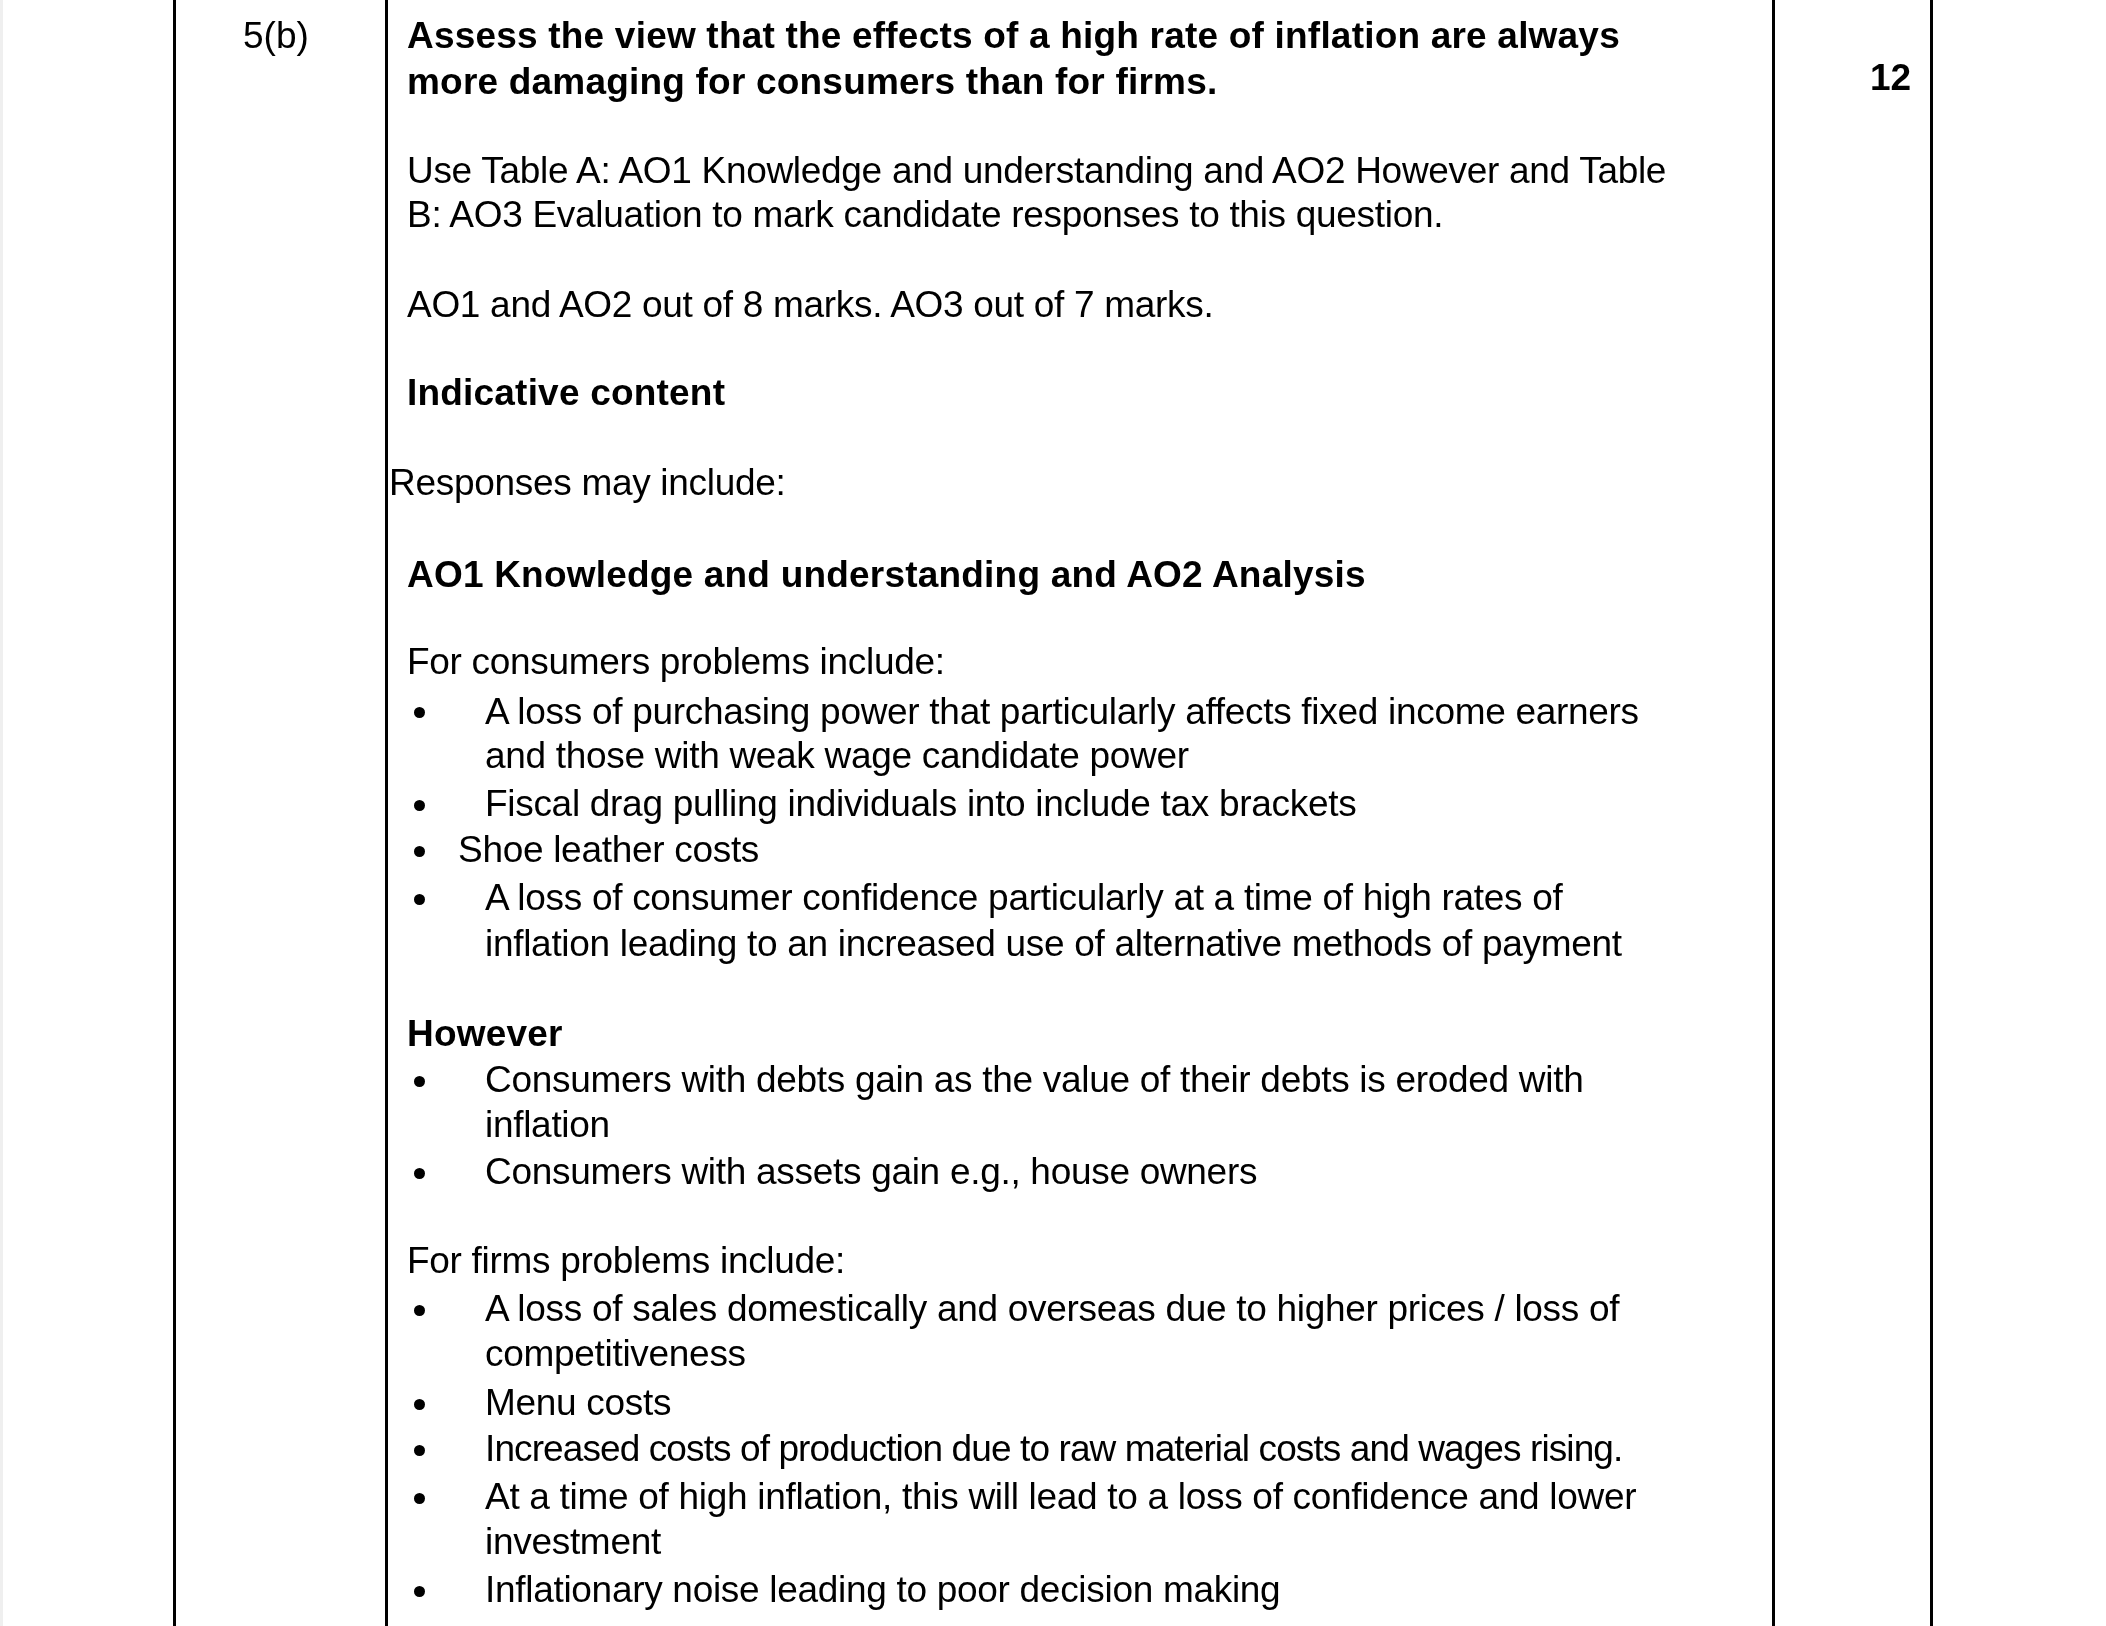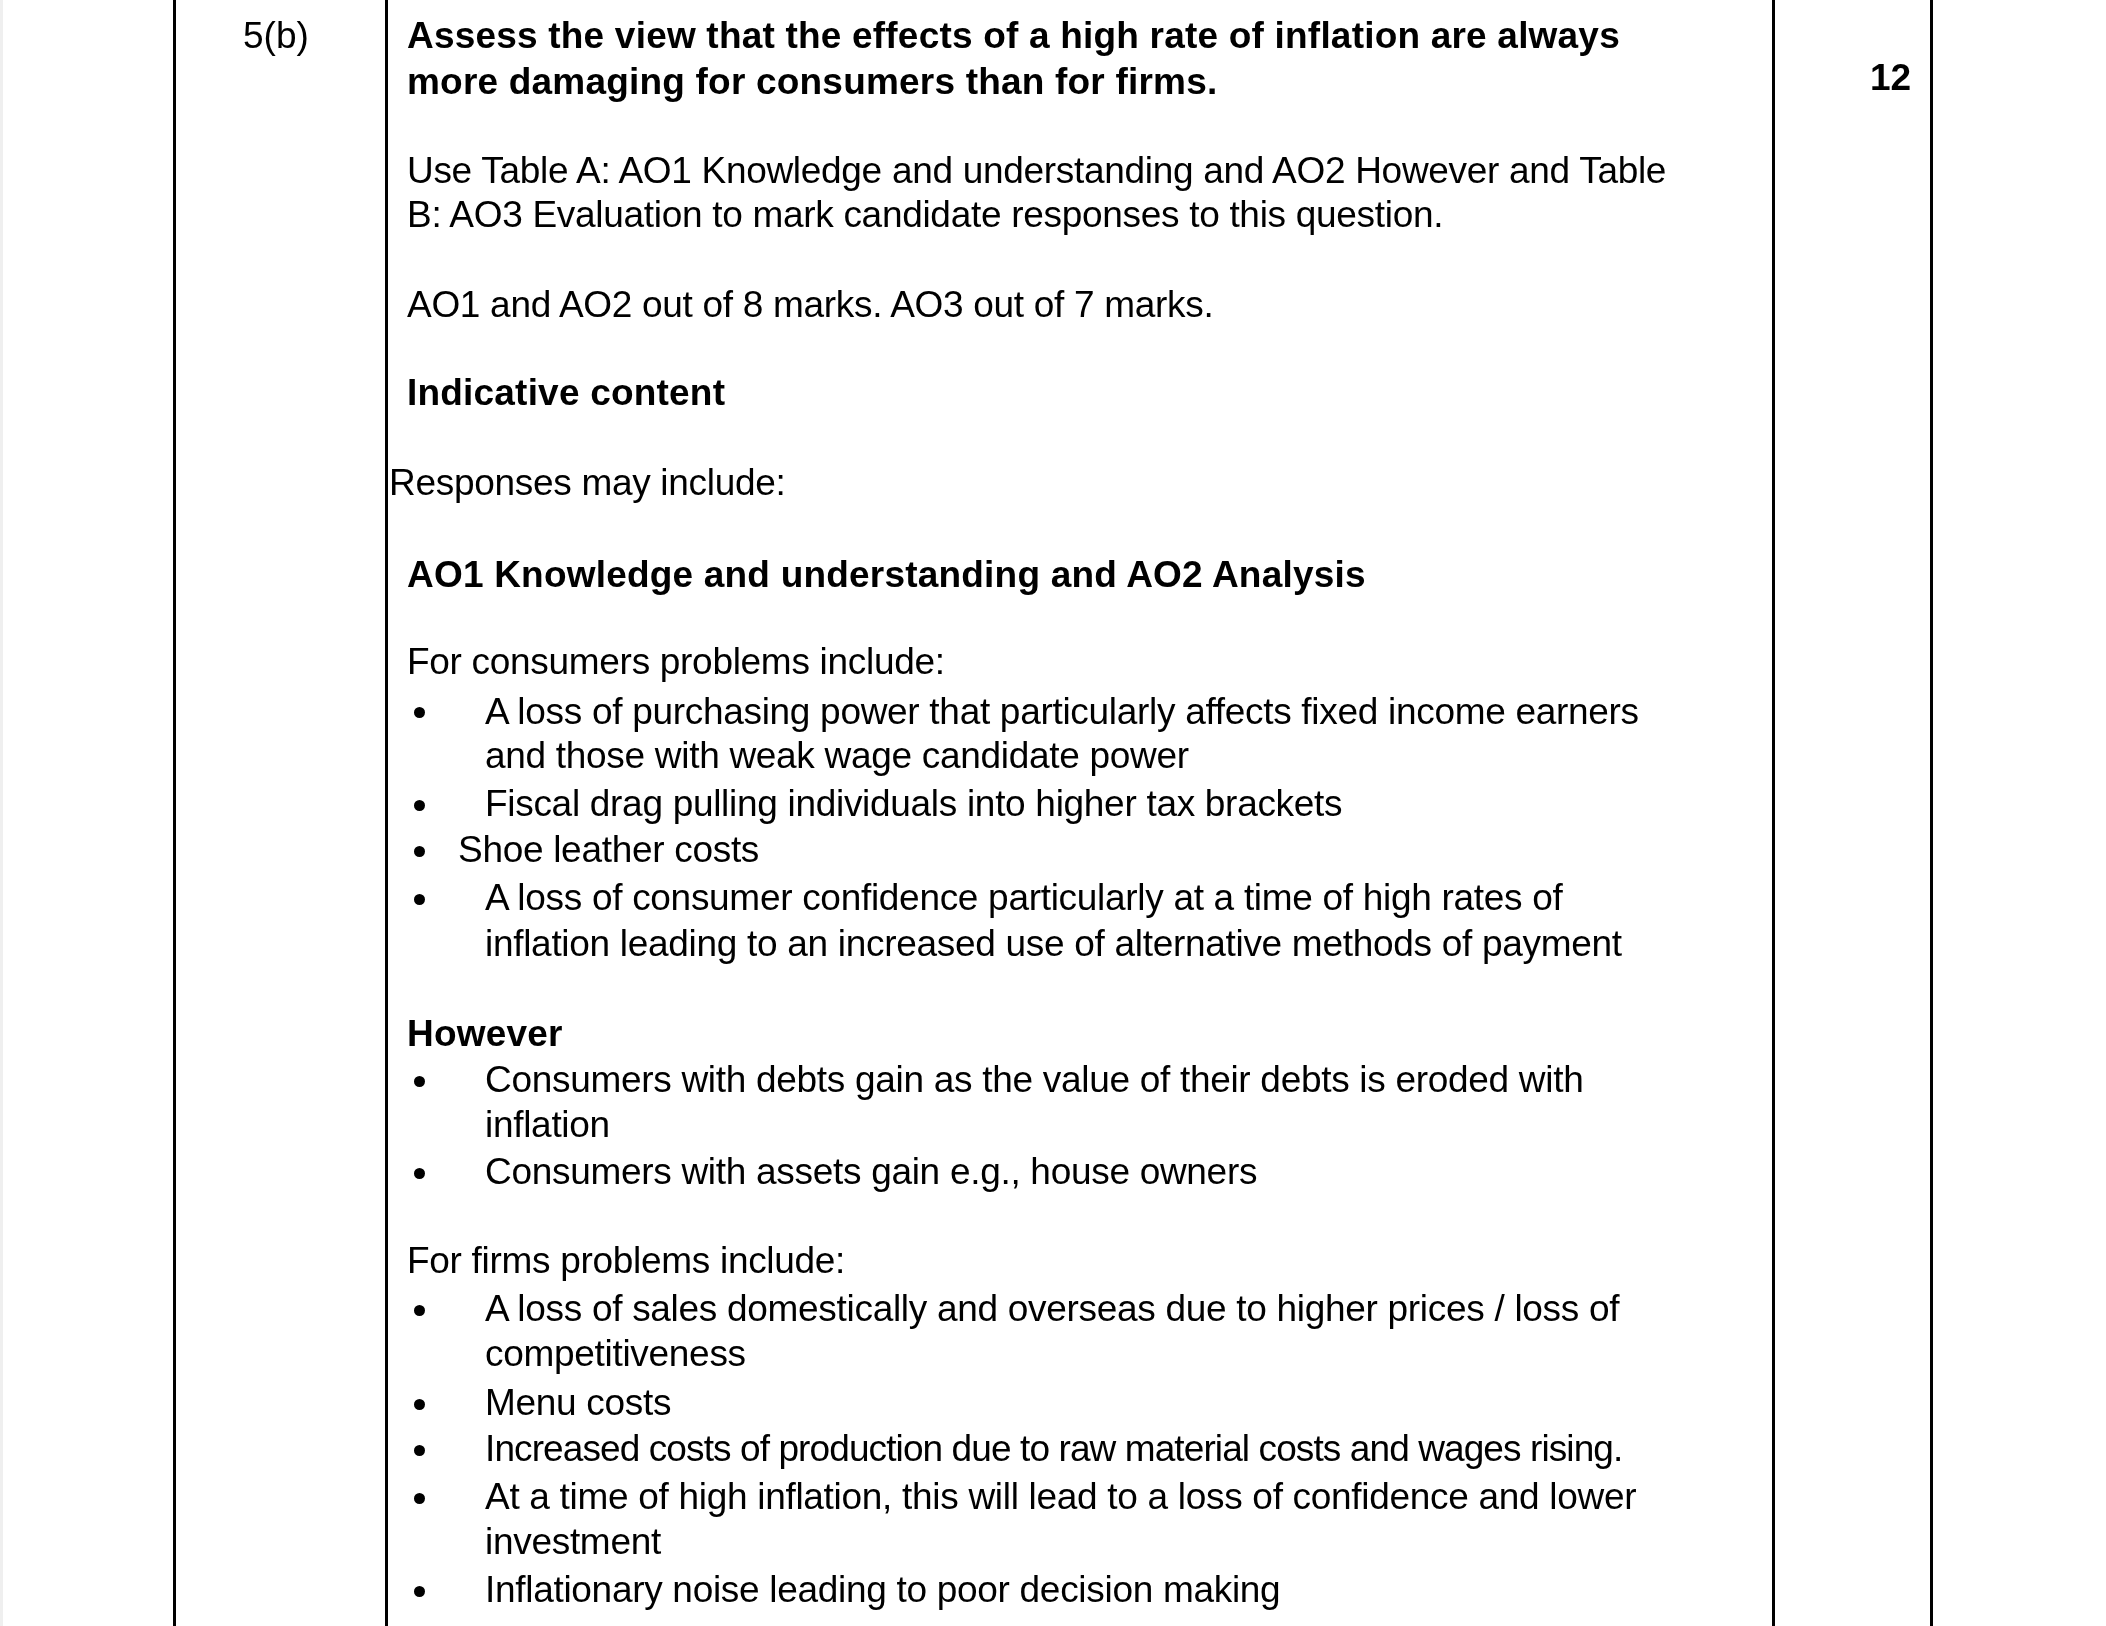--- a/index.html
+++ b/index.html
@@ -38,21 +38,21 @@
   <div class="t" style="left:389px;top:460px">Responses may include:</div>
   <div class="t b" style="left:407px;top:552px">AO1 Knowledge and understanding and AO2 Analysis</div>
 
   <div class="t" style="left:407px;top:639px">For consumers problems include:</div>
 
   <div class="bullet" style="left:414px;top:707px"></div>
   <div class="t" style="left:485px;top:689px">A loss of purchasing power that particularly affects fixed income earners</div>
   <div class="t" style="left:485px;top:733px">and those with weak wage candidate power</div>
 
   <div class="bullet" style="left:414px;top:800px"></div>
-  <div class="t" style="left:485px;top:781px">Fiscal drag pulling individuals into higher tax brackets</div>
+  <div class="t" style="left:485px;top:781px">Fiscal drag pulling individuals into include tax brackets</div>
 
   <div class="bullet" style="left:414px;top:846px"></div>
   <div class="t" style="left:458px;top:827px">Shoe leather costs</div>
 
   <div class="bullet" style="left:414px;top:894px"></div>
   <div class="t" style="left:485px;top:875px">A loss of consumer confidence particularly at a time of high rates of</div>
   <div class="t" style="left:485px;top:921px">inflation leading to an increased use of alternative methods of payment</div>
 
   <div class="t b" style="left:407px;top:1011px">However</div>
 

